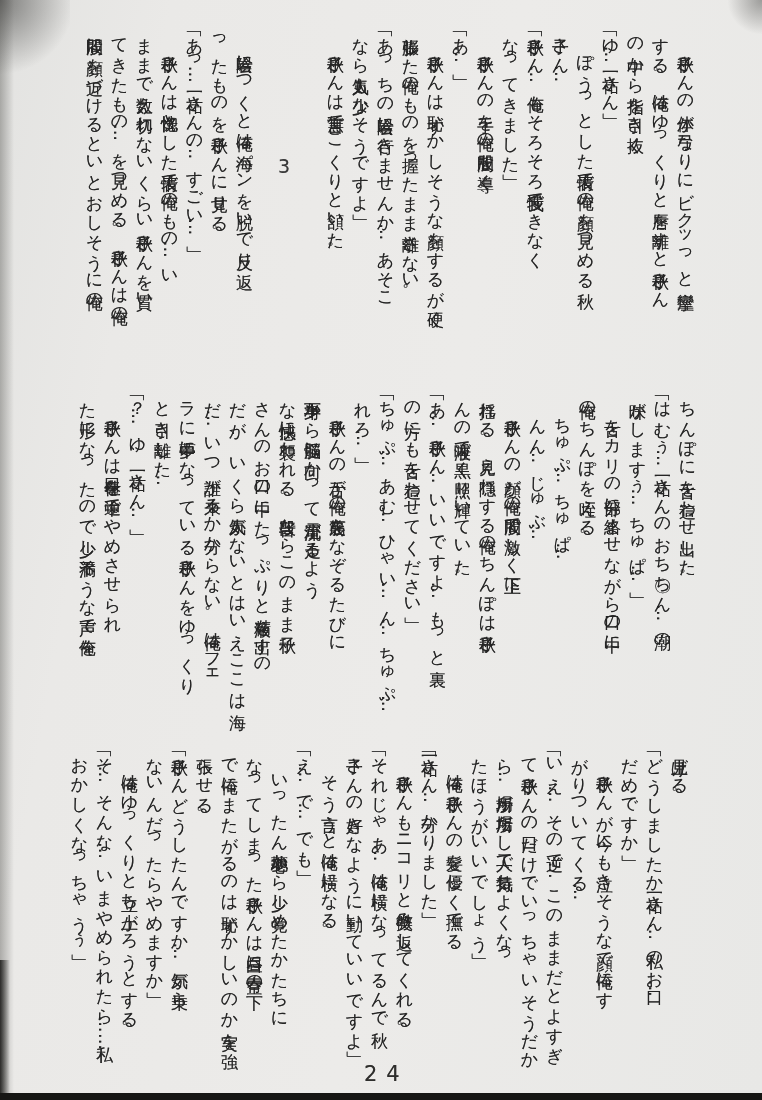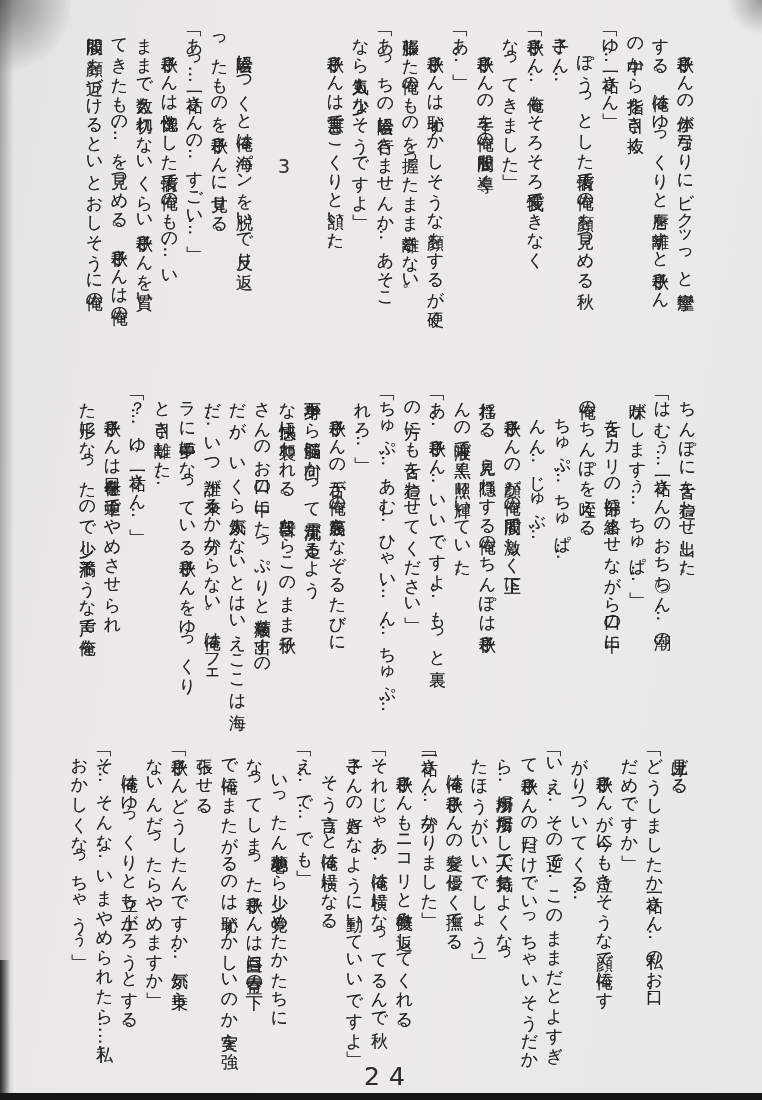--- a/index.html
+++ b/index.html
@@ -43,21 +43,21 @@
   #band-middle     {top:390px; right:62px;}
   #band-bottom     {top:746px; right:70px;}
 
   .section-number{
     position:absolute;left:278px;top:155px;
     font-size:19px;color:#3a3a3a;
     text-shadow:0 0 .4px rgba(58,58,58,.5);
   }
   .page-number{
     position:absolute;left:364px;top:1062px;
-    font-size:25px;color:#2e2e2c;letter-spacing:9px;
+    font-size:21px;color:#2e2e2c;letter-spacing:9px;
     text-shadow:0 0 .4px rgba(46,46,44,.5);
   }
 </style>
 </head>
 <body>
 
 <div id="page">
 
   <div class="band" id="band-top-right">
       <div class="tline">　秋子さんの体が弓なりにビクッっと痙攣</div>

